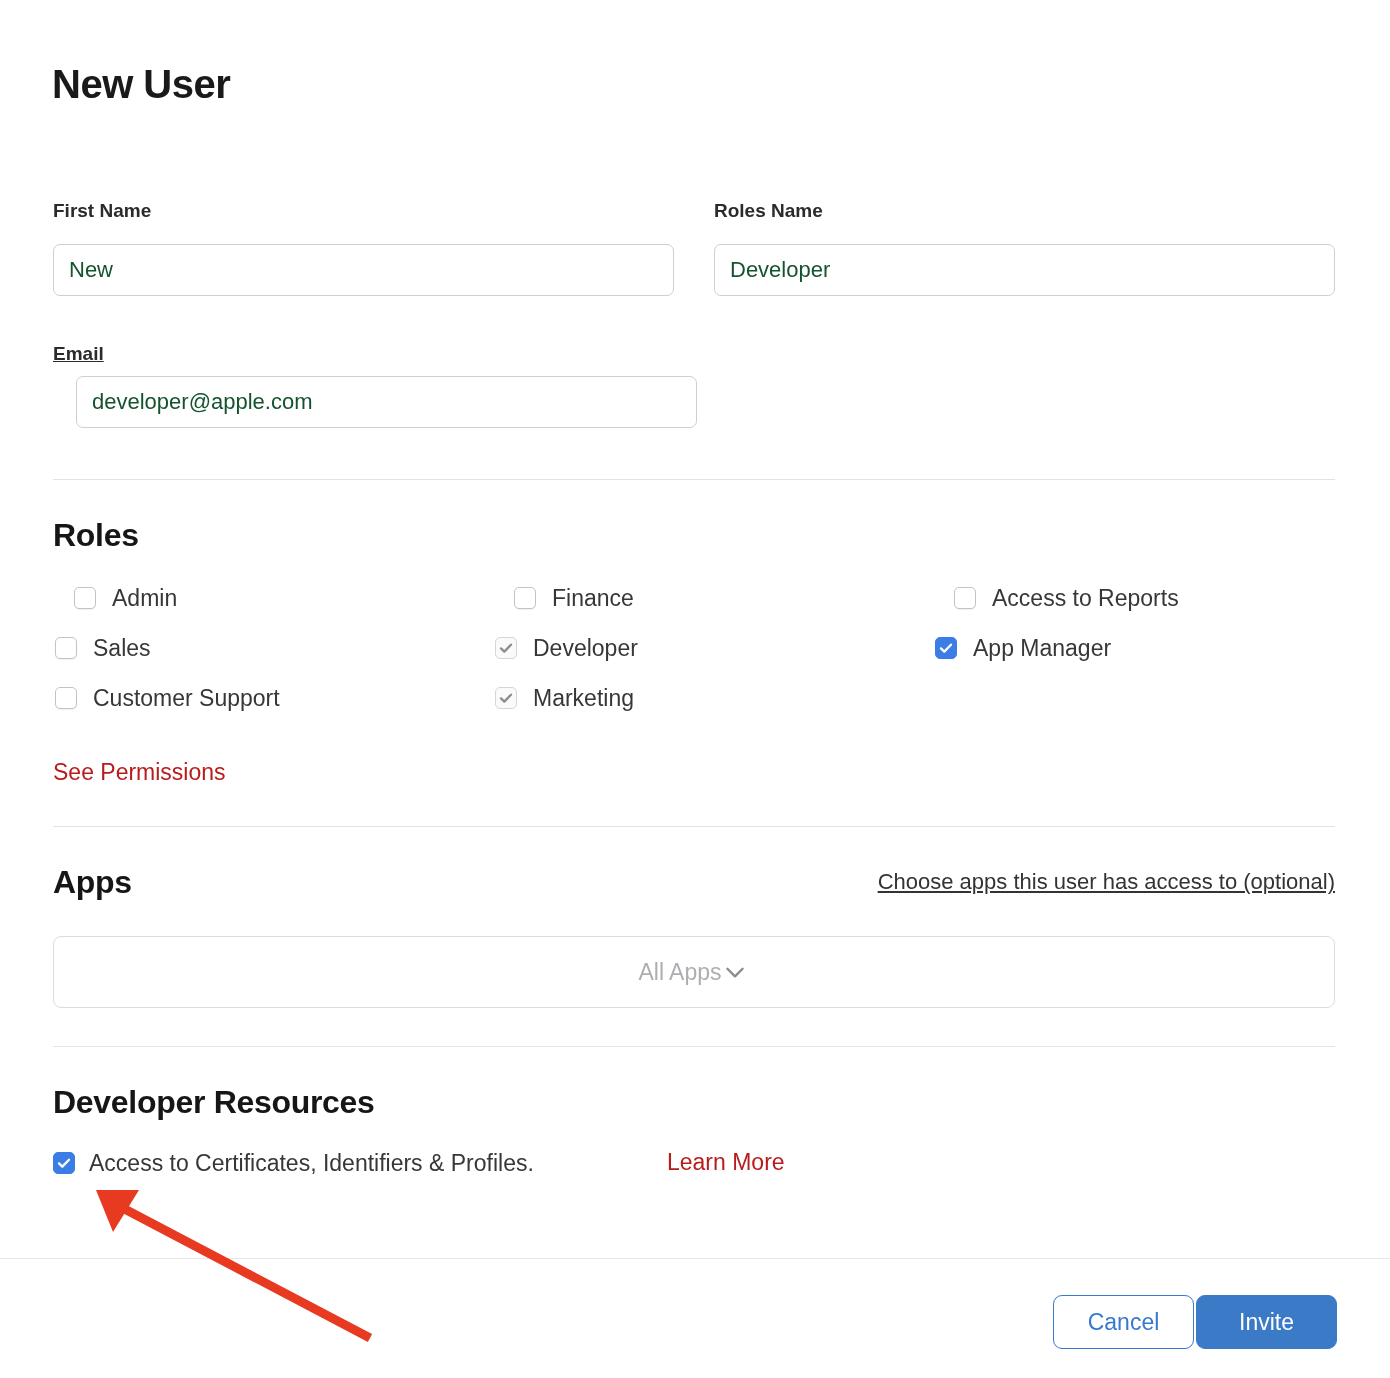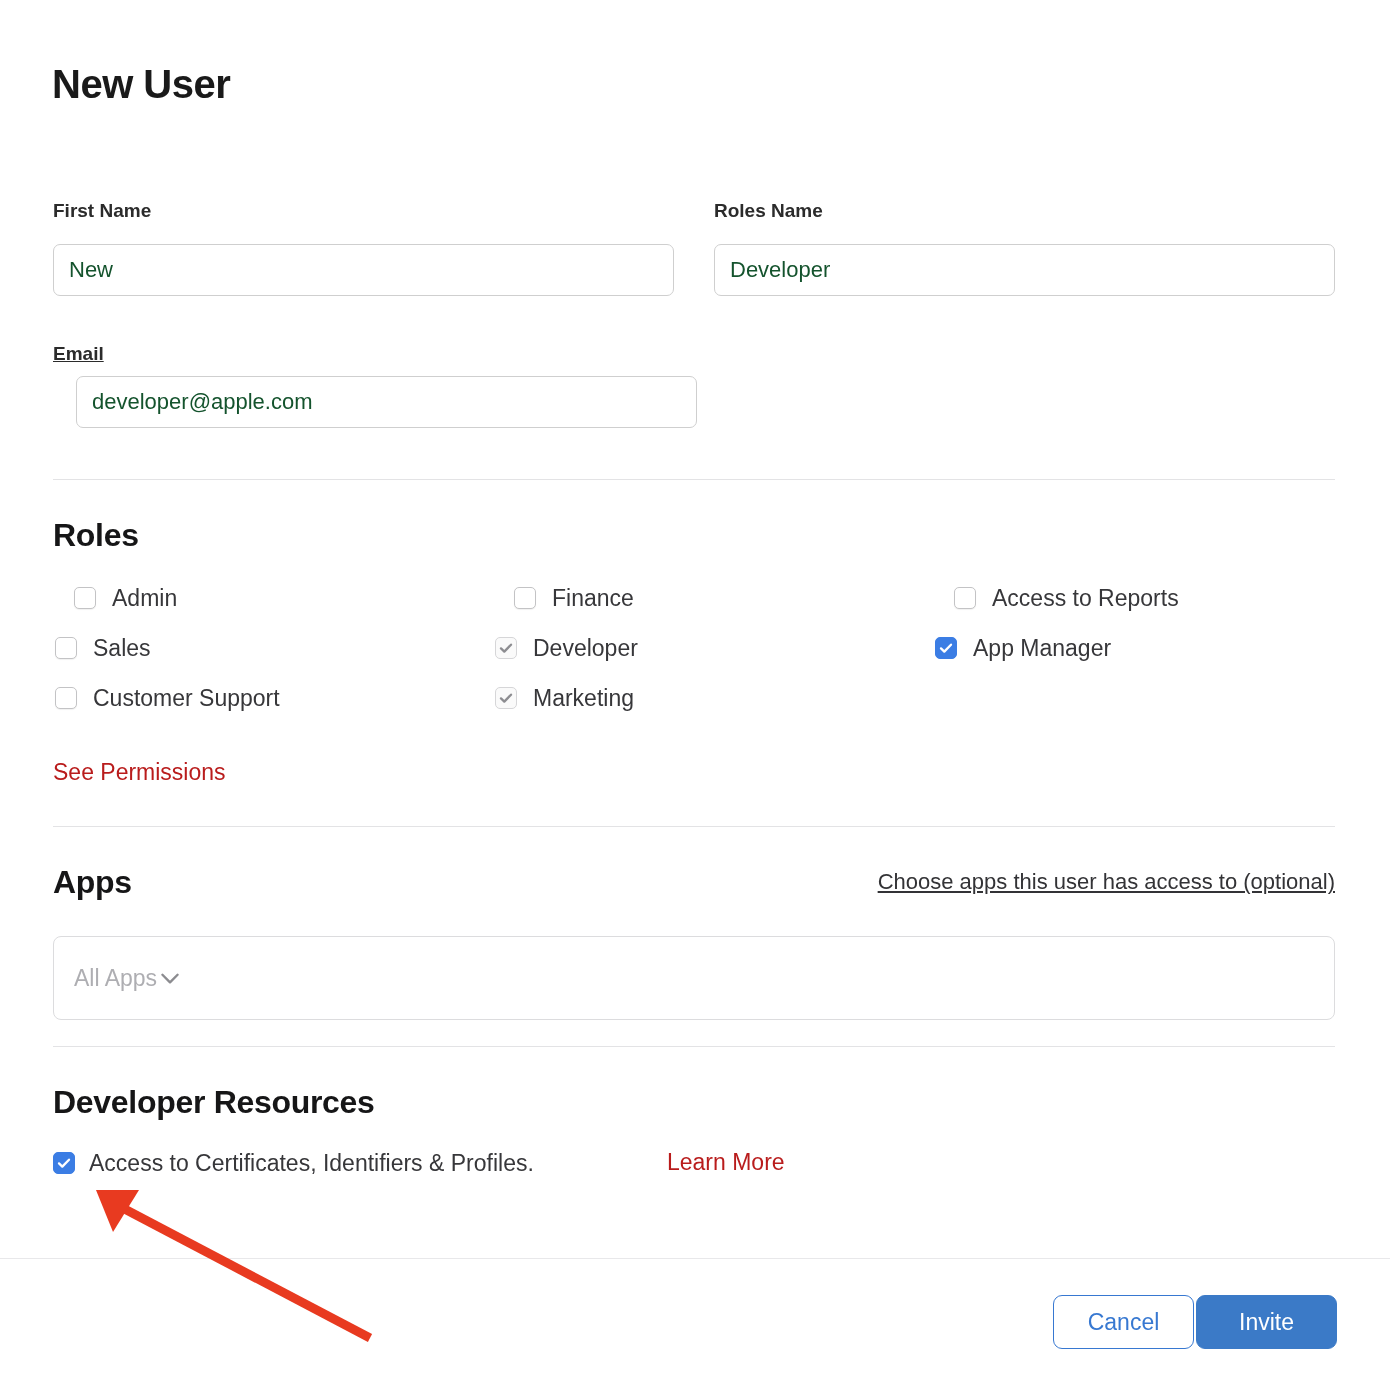--- a/index.html
+++ b/index.html
@@ -161,27 +161,27 @@
     cursor: pointer;
     line-height: 1;
   }
   #see-permissions { left: 53px; top: 761px; }
   #learn-more      { left: 667px; top: 1151px; }
 
   
   #apps-select {
     position: absolute;
     left: 53px; top: 936px;
-    width: 1282px; height: 84px;
+    width: 1282px; height: 72px;
     border: 1px solid #dcdcde;
     border-radius: 8px;
     background: #ffffff;
     display: flex;
     align-items: center;
-    justify-content: flex-start;
+    justify-content: center;
     padding: 0 22px 0 20px;
     cursor: pointer;
   }
   #apps-select-value {
     font-size: 23px;
     color: #aeaeb2;
   }
   #apps-chevron svg {
     width: 26px; height: 26px;
     fill: none;

